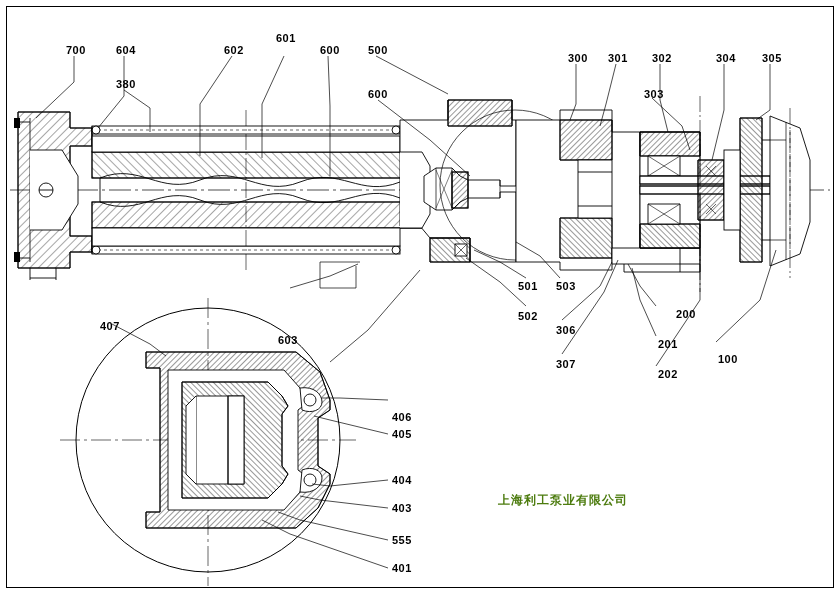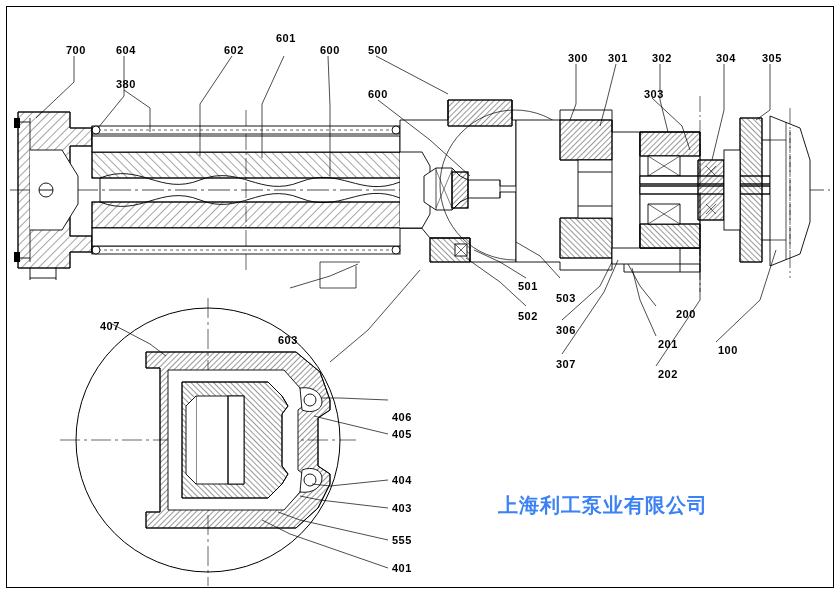--- a/index.html
+++ b/index.html
@@ -1,21 +1,21 @@
 <!DOCTYPE html>
 <html><head>
 <meta charset="utf-8">
 <style>
   html,body{margin:0;padding:0;background:#ffffff;}
   body{font-family:"Liberation Sans",sans-serif;}
   #sheet{position:relative;width:840px;height:594px;background:#fff;overflow:hidden;font-weight:bold;}
   #border{position:absolute;left:6px;top:6px;width:826px;height:580px;border:1px solid #000;}
   svg{position:absolute;left:0;top:0;width:840px;height:594px;}
   .lbl{position:absolute;font-size:11px;color:#000;font-family:"Liberation Sans",sans-serif;white-space:nowrap;letter-spacing:0.5px;}
-  .title{position:absolute;font-size:20px;color:#3b82f6;font-family:"Liberation Sans",sans-serif;white-space:nowrap;letter-spacing:1px;}
+  .title{position:absolute;font-size:12px;color:#4d7c0f;font-family:"Liberation Sans",sans-serif;white-space:nowrap;letter-spacing:1px;}
 </style>
 </head>
 <body>
 
 <div id="sheet">
   <div id="border"></div>
 
   <svg viewBox="0 0 840 594">
     <defs>
       <pattern id="hatchR" width="6" height="6" patternUnits="userSpaceOnUse" patternTransform="rotate(45)">
@@ -211,28 +211,28 @@
   <div class="lbl" style="left:368px;top:44px;">500</div>
   <div class="lbl" style="left:368px;top:88px;">600</div>
   <div class="lbl" style="left:568px;top:52px;">300</div>
   <div class="lbl" style="left:608px;top:52px;">301</div>
   <div class="lbl" style="left:652px;top:52px;">302</div>
   <div class="lbl" style="left:644px;top:88px;">303</div>
   <div class="lbl" style="left:716px;top:52px;">304</div>
   <div class="lbl" style="left:762px;top:52px;">305</div>
   <div class="lbl" style="left:278px;top:290px;margin-top:44px;">603</div>
   <div class="lbl" style="left:518px;top:280px;">501</div>
-  <div class="lbl" style="left:556px;top:280px;margin-top:12px;">503</div>
+  <div class="lbl" style="left:556px;top:280px;">503</div>
   <div class="lbl" style="left:518px;top:310px;">502</div>
   <div class="lbl" style="left:676px;top:308px;">200</div>
   <div class="lbl" style="left:658px;top:338px;">201</div>
   <div class="lbl" style="left:658px;top:368px;">202</div>
   <div class="lbl" style="left:556px;top:324px;text-align:center;">306</div>
   <div class="lbl" style="left:556px;top:358px;">307</div>
-  <div class="lbl" style="left:718px;top:344px;text-align:right;">100</div>
+  <div class="lbl" style="left:718px;top:353px;text-align:right;">100</div>
   <div class="lbl" style="left:100px;top:320px;">407</div>
   <div class="lbl" style="left:392px;top:394px;margin-top:17px;">406</div>
   <div class="lbl" style="left:392px;top:428px;">405</div>
   <div class="lbl" style="left:392px;top:474px;">404</div>
   <div class="lbl" style="left:392px;top:502px;">403</div>
   <div class="lbl" style="left:392px;top:534px;">555</div>
   <div class="lbl" style="left:392px;top:562px;">401</div>
 
   <div class="title" style="left:498px;top:492px;">上海利工泵业有限公司</div>
 </div>

